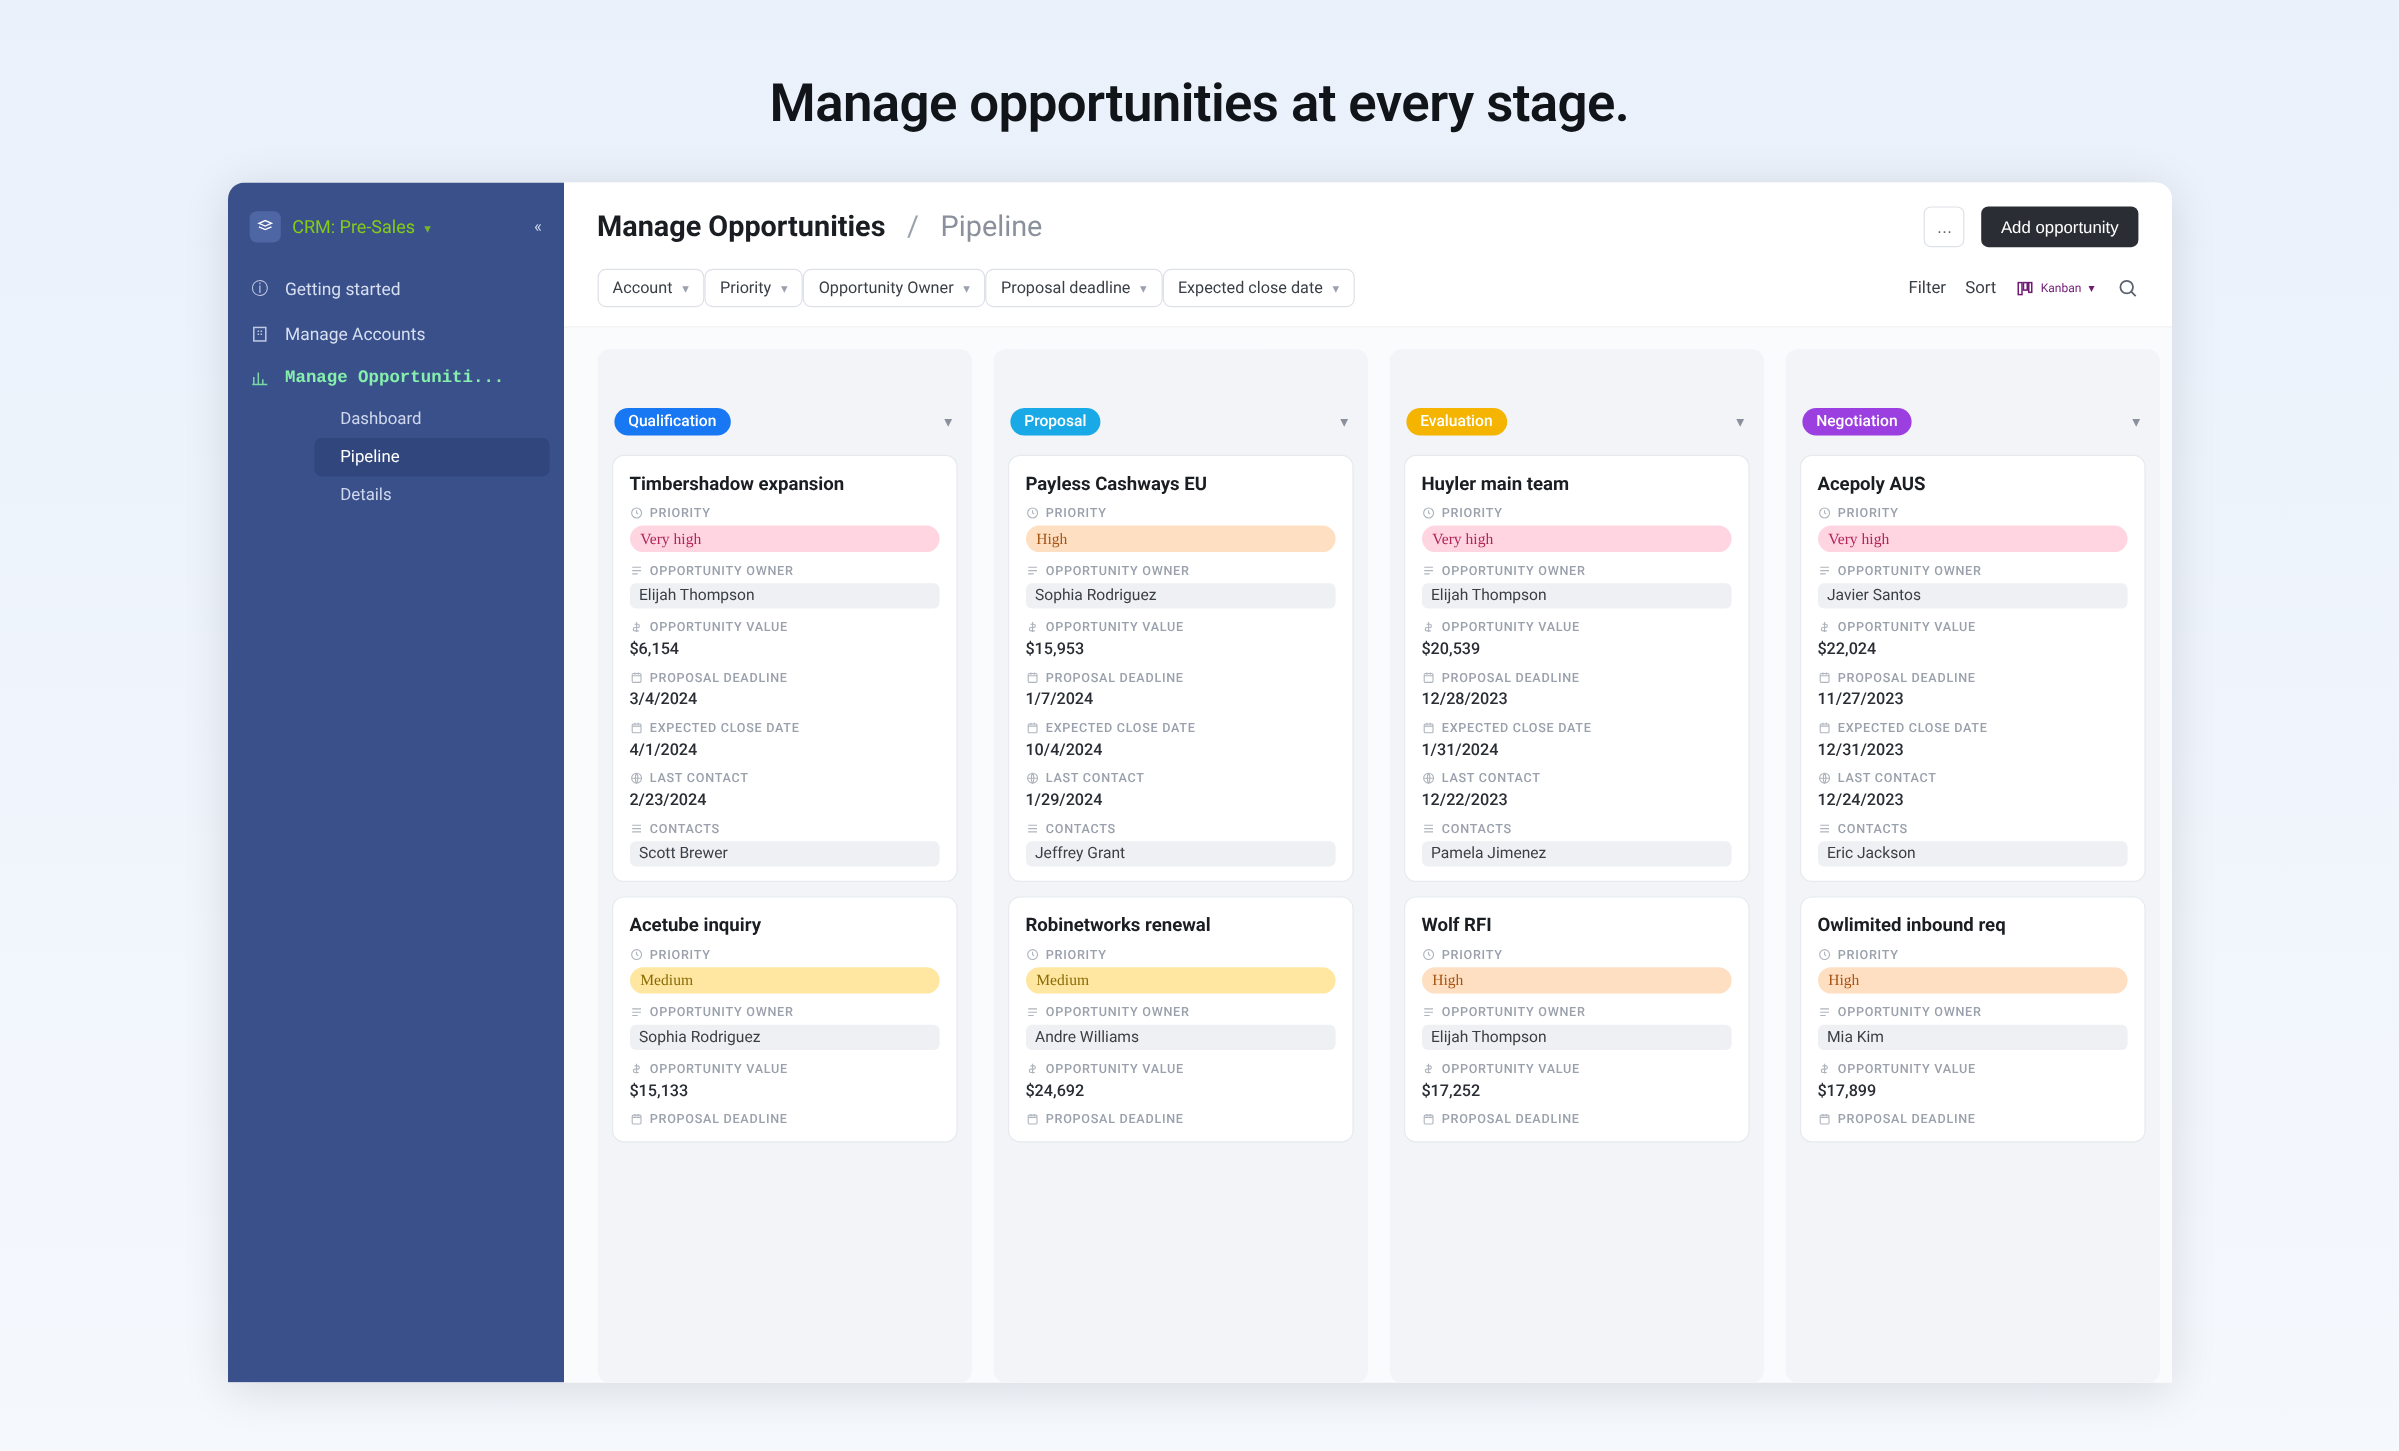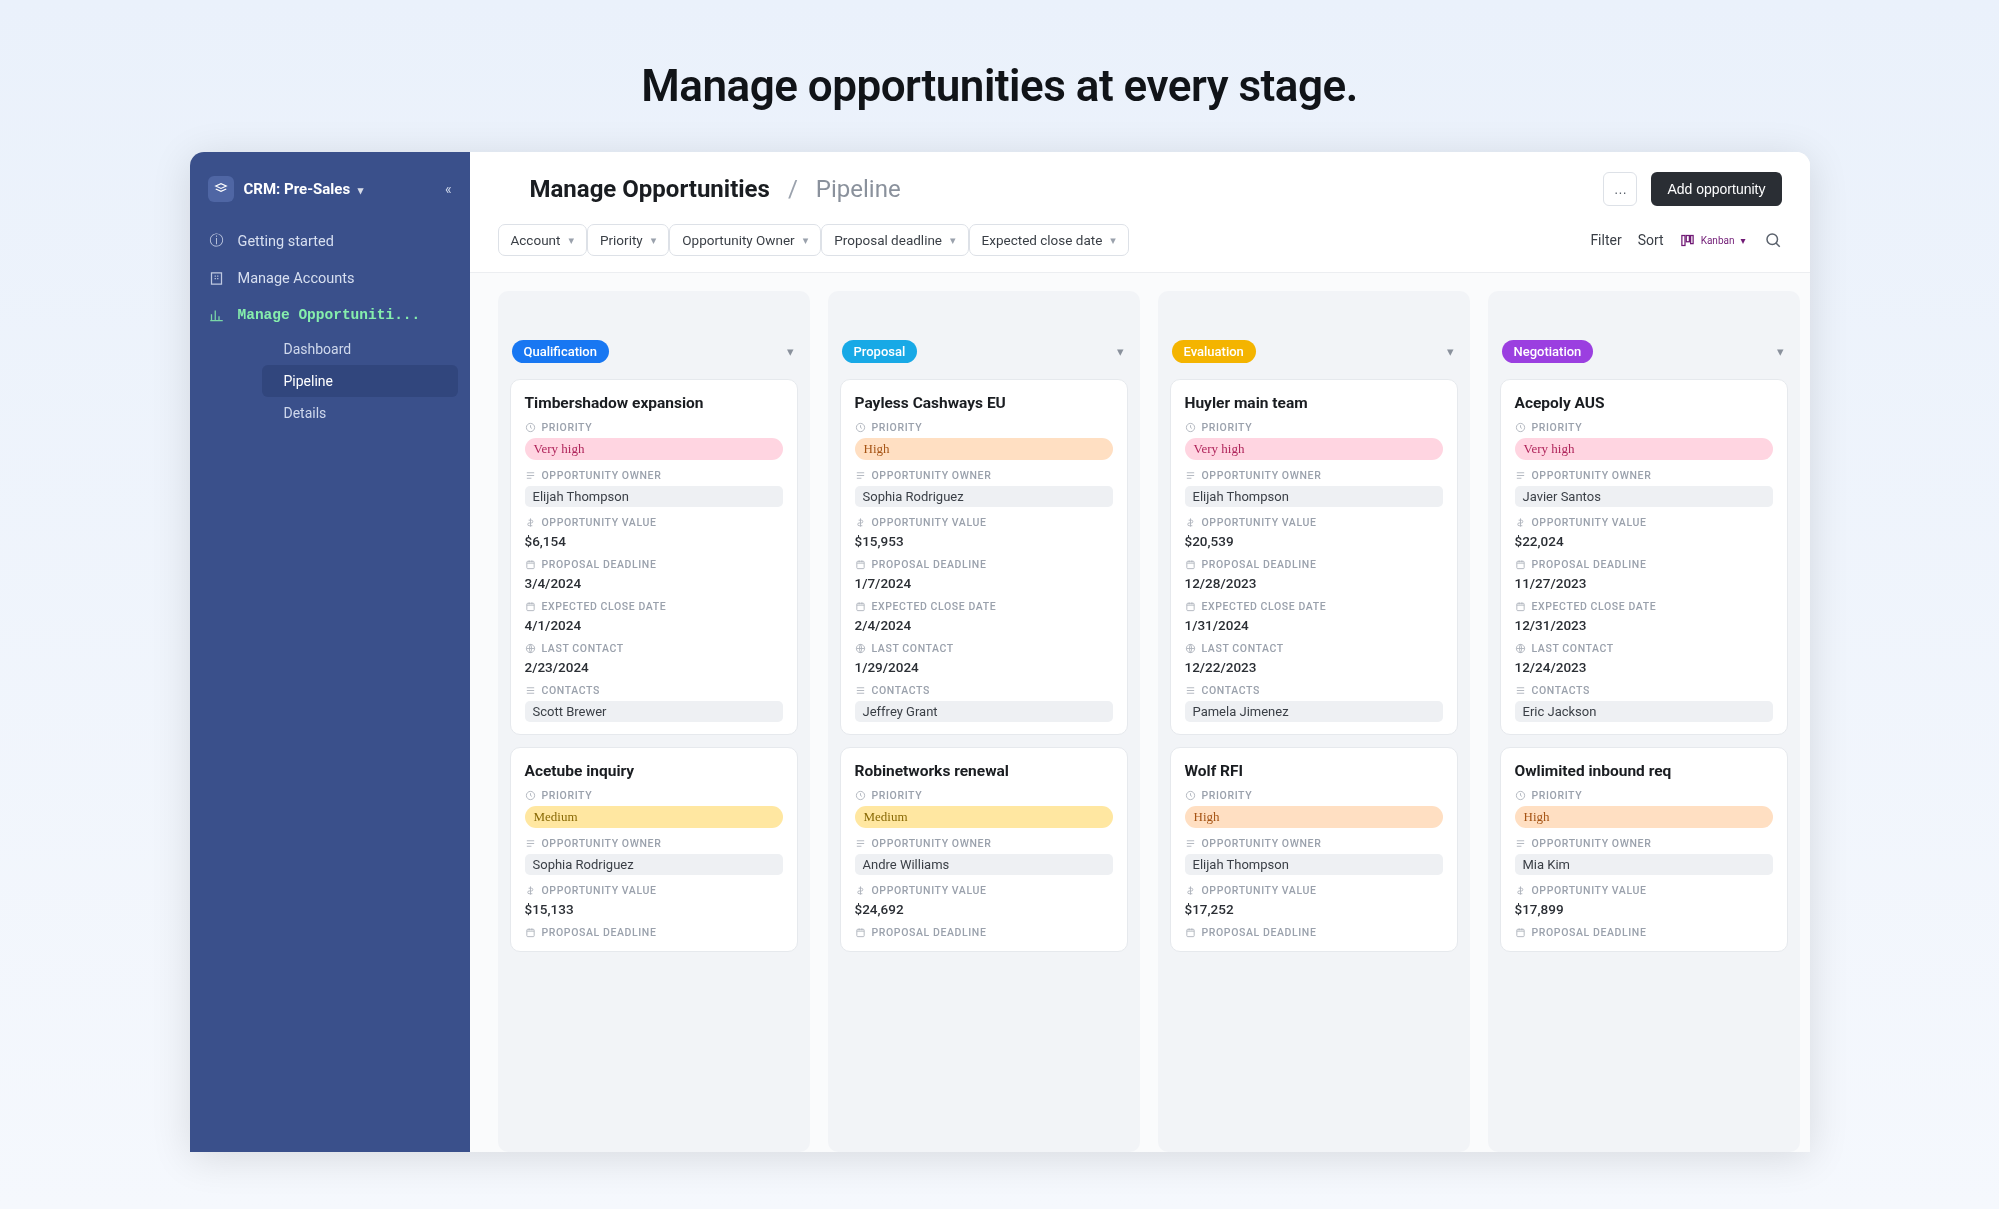--- a/index.html
+++ b/index.html
@@ -43,21 +43,21 @@
     gap: 10px;
   }
   .side-logo {
     width: 26px; height: 26px;
     background: #4f66a4;
     border-radius: 6px;
     display:flex;align-items:center;justify-content:center;
     color:#fff;font-size:14px;
   }
   .side-title {
-    font-size: 15px; font-weight: 700; color: #ffffff; line-height:1.25;
+    font-size: 15px; font-weight: 400; color: #84cc16; line-height:1.25;
     flex:1;
   }
   .side-title .caret { font-size:11px; margin-left:4px; opacity:.8;}
   .side-collapse {
     color:#cfd8ec; font-size:14px; cursor:pointer;
   }
   .nav-item {
     display: flex; align-items: center; gap: 12px;
     padding: 10px 18px; font-size: 14.5px;
     color: #d7dff0; cursor: pointer;
@@ -74,21 +74,21 @@
   .sub-item.active {
     background: #31467d;
     color: #fff;
     border-radius: 6px;
     margin-right:12px;
   }
   
   .main { flex:1; background:#fff; display:flex; flex-direction:column; overflow:hidden;}
   .header {
     padding: 20px 28px 12px 28px;
-    display:flex; align-items:center; gap:14px;margin-left:32px;
+    display:flex; align-items:center; gap:14px;
   }
   .crumb-title { font-size: 24px; font-weight: 700; color:#1a1d21; }
   .crumb-sep { color:#9ba2ad; font-size:24px; font-weight:400; margin:0 4px;}
   .crumb-sub { font-size: 24px; color:#8a919c; font-weight:400;}
   .header-spacer{flex:1;}
   .btn-ellipsis {
     width:34px;height:34px;border:1px solid #dde1e7;border-radius:6px;
     display:flex;align-items:center;justify-content:center;color:#5b626d;cursor:pointer;
     background:#fff;
   }
@@ -455,21 +455,21 @@
             <div class="field">
     <div class="f-label">
       <span class="ic">
                   <svg width="11" height="11" viewBox="0 0 24 24" fill="none" stroke="currentColor" stroke-width="2">
                     <rect x="4" y="5" width="16" height="16" rx="2"></rect>
                     <path d="M4 9h16M9 3v4M15 3v4"></path>
                   </svg>
                 </span>
       <span>EXPECTED CLOSE DATE</span>
     </div>
-    <div class="f-val">2/4/2024</div>
+    <div class="f-val">10/4/2024</div>
   </div>
             <div class="field">
     <div class="f-label">
       <span class="ic">
                   <svg width="11" height="11" viewBox="0 0 24 24" fill="none" stroke="currentColor" stroke-width="2">
                     <circle cx="12" cy="12" r="9"></circle>
                     <path d="M3 12h18M12 3c3 3 3 15 0 18M12 3c-3 3-3 15 0 18"></path>
                   </svg>
                 </span>
       <span>LAST CONTACT</span>

